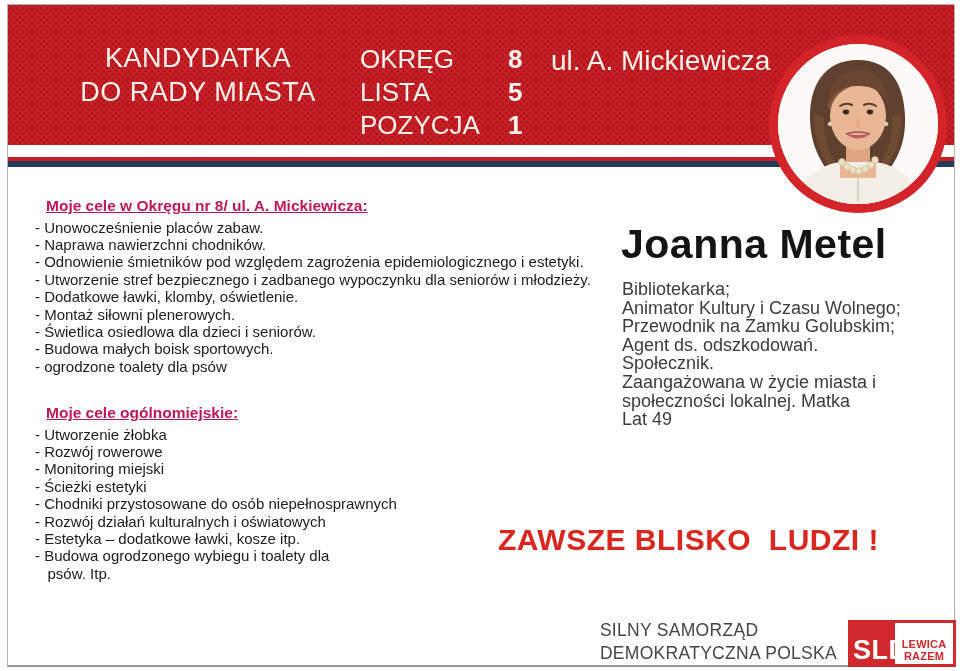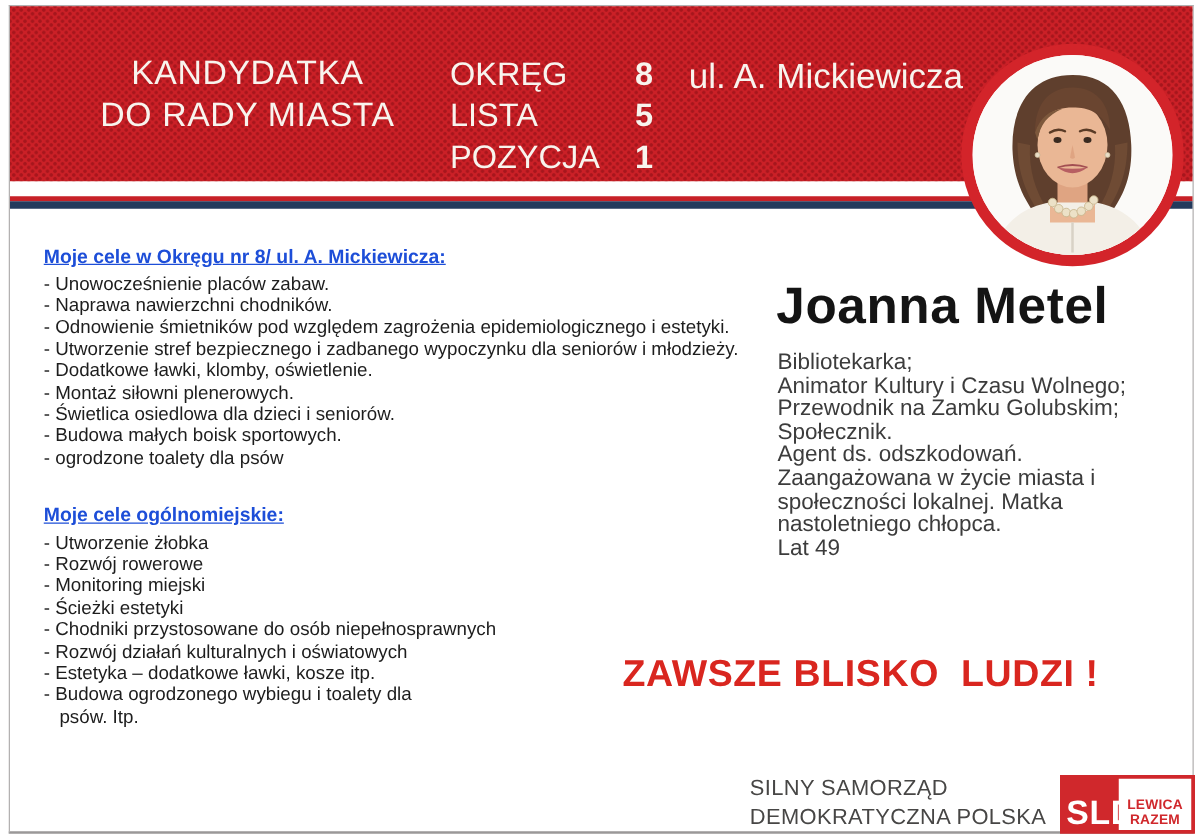--- a/index.html
+++ b/index.html
@@ -41,22 +41,22 @@
     position:absolute;left:769px;top:35px;width:178px;height:178px;
     border-radius:50%;background:#fdfdfd;border:9px solid #d3242a;
     box-sizing:border-box;overflow:hidden;z-index:5;
   }
   .photo svg{display:block;width:100%;height:100%;}
   
   .goals{position:absolute;left:35px;width:575px;}
   .goals-district{top:197px;}
   .goals-city{top:404px;}
   .goals h2{
-    margin:0 0 4px 0;font-size:15.5px;line-height:17.5px;font-weight:bold;
-    text-decoration:underline;color:#1d4ed8;
+    margin:0 0 4px 11px;font-size:15.5px;line-height:17.5px;font-weight:bold;
+    text-decoration:underline;color:#be185d;
   }
   .goal-line{font-size:15px;line-height:17.4px;white-space:pre-wrap;color:#1d1d1d;}
   
   .name{
     position:absolute;left:621px;top:222px;margin:0;
     font-size:41px;line-height:44px;font-weight:bold;color:#141414;letter-spacing:.5px;
   }
   .bio{position:absolute;left:622px;top:280px;width:310px;color:#3c3c3c;}
   .bio-line{font-size:18px;line-height:18.6px;white-space:pre-wrap;}
   
@@ -193,25 +193,24 @@
         <div class="goal-line">   psów. Itp.</div>
       </div>
   </section>
 
   <h1 class="name">Joanna Metel</h1>
 
   <div class="bio">
       <div class="bio-line">Bibliotekarka;</div>
       <div class="bio-line">Animator Kultury i Czasu Wolnego;</div>
       <div class="bio-line">Przewodnik na Zamku Golubskim;</div>
+      <div class="bio-line">Agent ds. odszkodowań.</div>
       <div class="bio-line">Społecznik.</div>
-      <div class="bio-line">Agent ds. odszkodowań.</div>
       <div class="bio-line">Zaangażowana w życie miasta i</div>
       <div class="bio-line">społeczności lokalnej. Matka</div>
-      <div class="bio-line">nastoletniego chłopca.</div>
       <div class="bio-line">Lat 49</div>
     </div>
 
   <div class="slogan">ZAWSZE BLISKO  LUDZI !</div>
 
   <div class="footer-text">
     <div>SILNY SAMORZĄD</div>
     <div>DEMOKRATYCZNA POLSKA</div>
   </div>
 

